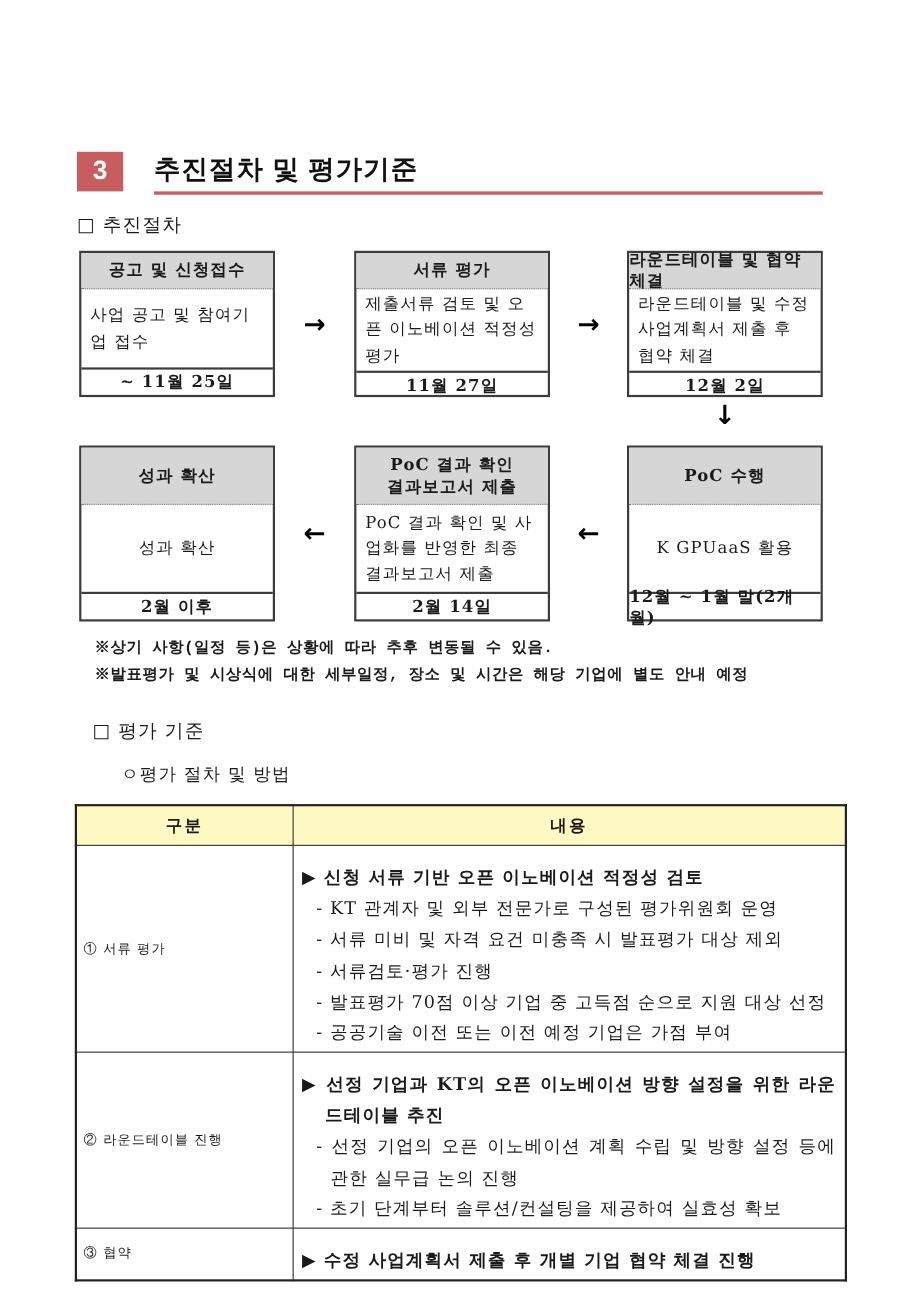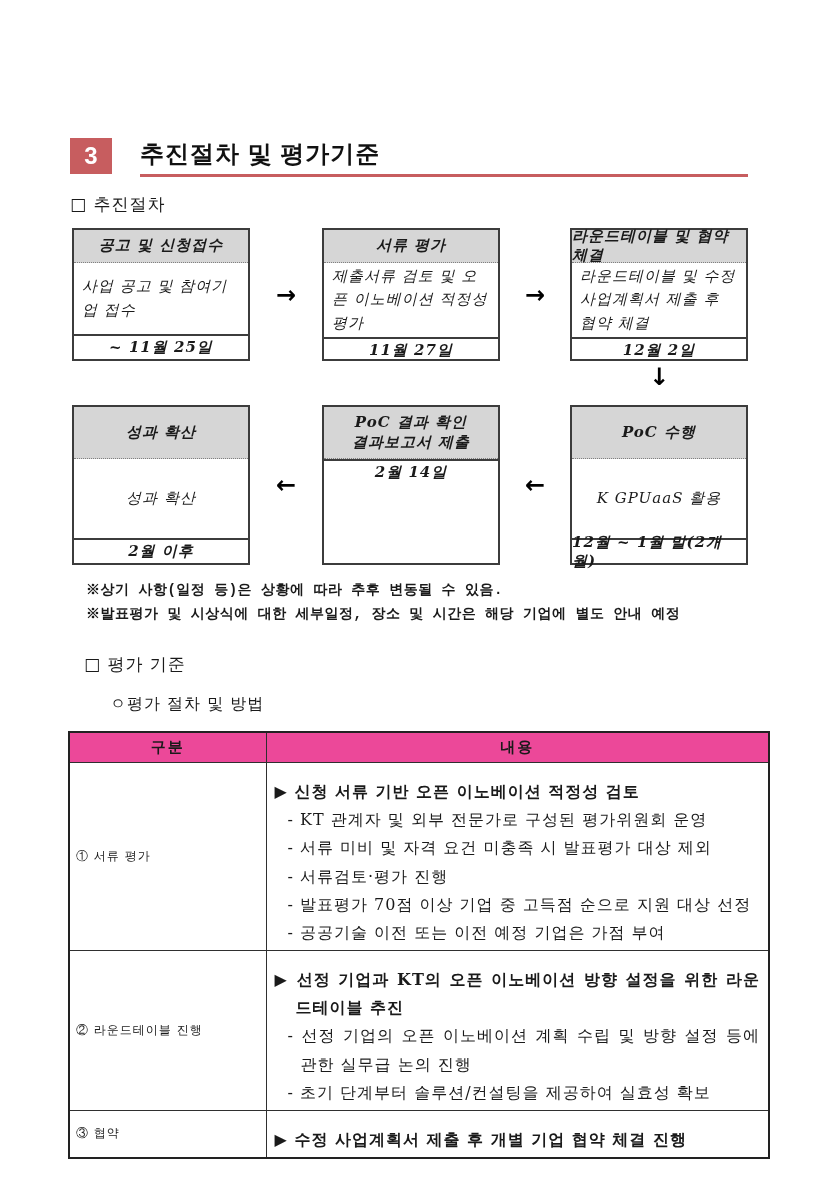--- a/index.html
+++ b/index.html
@@ -18,21 +18,21 @@
                     display:flex; align-items:flex-start; padding-bottom:4px; }
   .sec-title { font-family:"Liberation Sans","DejaVu Sans",sans-serif;
                font-size:24px; font-weight:bold; letter-spacing:1px; color:#111; }
 
   .subsection { margin-top:16px; font-size:17px; letter-spacing:1px; }
   .subsection.criteria { margin-top:26px; margin-left:14px; }
   .method-line { margin-top:18px; margin-left:40px; font-size:16px; letter-spacing:1px; }
 
   
   .flow-grid { margin-top:12px; margin-left:2px; width:676px;
-               display:grid; grid-template-columns:178px 72px 178px 70px 178px;font-style:italic; }
+               display:grid; grid-template-columns:178px 72px 178px 70px 178px; }
   .flow-box { border:2px solid #3c3c3c; display:flex; flex-direction:column; background:#fff; }
   .row1 .flow-box { height:133px; }
   .row2 .flow-box { height:160px; }
   .fb-header { background:#d6d6d6; border-bottom:1px dotted #808080;
                display:flex; flex-direction:column; align-items:center; justify-content:center;
                font-weight:bold; font-size:15px; letter-spacing:1px; line-height:1.3;
                flex:0 0 auto; }
   .row1 .fb-header { height:33px; }
   .row2 .fb-header { height:52px; }
   .fb-body { flex:1; display:flex; align-items:center; justify-content:center;
@@ -50,21 +50,21 @@
                 font-family:"DejaVu Sans",sans-serif; font-size:24px; font-weight:bold; color:#000; }
 
   
   .notes { margin-top:14px; margin-left:16px; }
   .note-line { font-size:14px; font-weight:bold; letter-spacing:0.5px; line-height:1.7;font-family:Liberation Mono, monospace; }
 
   
   table.eval { margin-top:16px; margin-left:-2px; width:702px; border-collapse:collapse;
                border:2px solid #222; table-layout:fixed; }
   table.eval th, table.eval td { border:1px solid #2f2f2f; }
-  table.eval th { background:#ec4899; height:31px; font-size:15px; font-weight:bold;
+  table.eval th { background:#fef9c3; height:37px; font-size:15px; font-weight:bold;
                   letter-spacing:2px; text-align:center; vertical-align:middle; }
   th.col-gubun, td.cell-label { width:197px; }
   td.cell-label { vertical-align:middle; padding:2px 2px 2px 6px;
                   font-size:12px; letter-spacing:1px; }
   td.cell-content { padding:15px 8px 3px 8px; font-size:16px; vertical-align:middle; }
   .lead  { font-weight:bold; letter-spacing:1px; line-height:1.76;
            padding-left:21px; text-indent:-21px; text-align:justify; }
   .item  { letter-spacing:1px; line-height:1.76;
            padding-left:26px; text-indent:-13px; text-align:justify; }
 </style>
@@ -115,20 +115,21 @@
         </div>
         <div class="fb-body">성과 확산</div>
         <div class="fb-date">2월 이후</div>
       </div>
       <div class="flow-arrow">←</div>
       <div class="flow-box">
         <div class="fb-header">
           <div>PoC 결과 확인</div>
           <div class="fb-title-line2">결과보고서 제출</div>
         </div>
+        <div class="fb-body">PoC 결과 확인 및 사업화를 반영한 최종 결과보고서 제출</div>
         <div class="fb-date">2월 14일</div>
       </div>
       <div class="flow-arrow">←</div>
       <div class="flow-box">
         <div class="fb-header">
           <div>PoC 수행</div>
 
         </div>
         <div class="fb-body">K GPUaaS 활용</div>
         <div class="fb-date">12월 ~ 1월 말(2개월)</div>

